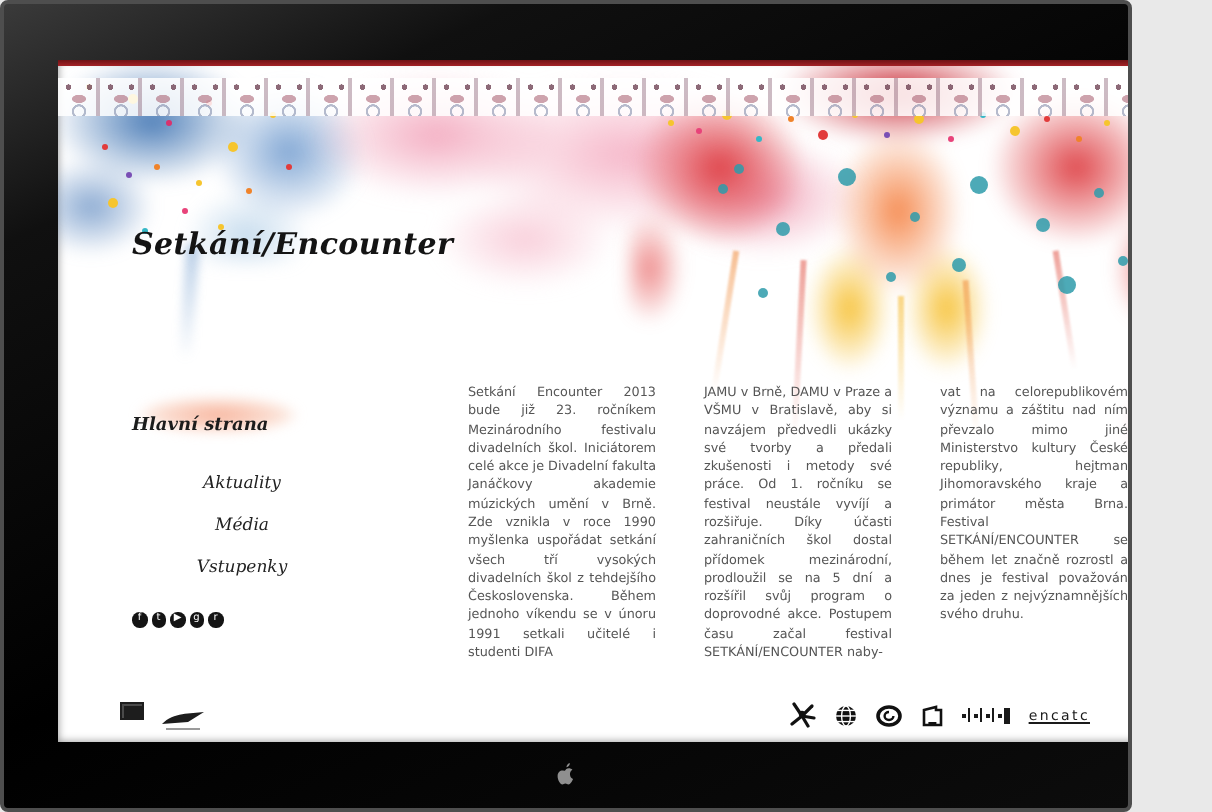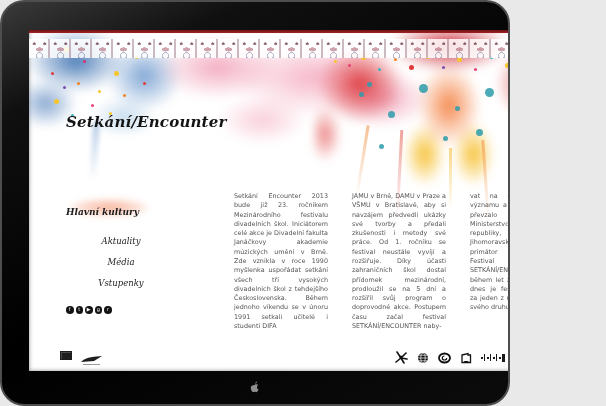--- a/index.html
+++ b/index.html
@@ -1,16 +1,16 @@
 <!DOCTYPE html>
 <html><head>
 <meta charset="utf-8">
 <style>
   html,body{margin:0;padding:0;background:#e9e9e9;font-family:"DejaVu Sans",sans-serif;}
-  .monitor{position:relative;width:510px;height:406px;border-radius:24px;
+  .monitor{position:relative;width:566px;height:406px;border-radius:4px;
     background:linear-gradient(155deg,#3a3a3a 0%,#101010 18%,#000 55%,#0c0c0c 100%);
     border:2px solid #4e4e4e;box-sizing:border-box;overflow:hidden;}
   .screen{position:absolute;left:27px;top:28px;width:552px;height:341px;background:#fff;
     overflow:hidden;box-shadow:inset 0 0 4px rgba(0,0,0,.45);}
   
   .topline{position:absolute;left:0;top:0;width:100%;height:3px;
     background:linear-gradient(#6f1215,#a32126);z-index:3;}
   .wc{position:absolute;z-index:1;}
   .wc-blue{left:-10px;top:0;width:190px;height:102px;filter:blur(4px);
     background:
@@ -131,21 +131,21 @@
     <div class="teal-dots"></div>
     <div class="frieze"></div>
 
     <h1 class="title" style="margin:0;">
       <span style="display:block;">Setkání/Encounter</span>
     </h1>
 
     <nav class="sidebar">
       <div style="position:relative;">
         <div class="hl-blob"></div>
-        <a href="#" class="active-link">Hlavní kultury</a>
+        <a href="#" class="active-link">Hlavní strana</a>
       </div>
       <ul class="menu">
         <li><a href="#">Aktuality</a></li>
         <li><a href="#">Média</a></li>
         <li><a href="#">Vstupenky</a></li>
       </ul>
       <div class="social">
         <span>f</span>
         <span>t</span>
         <span>▶</span>

